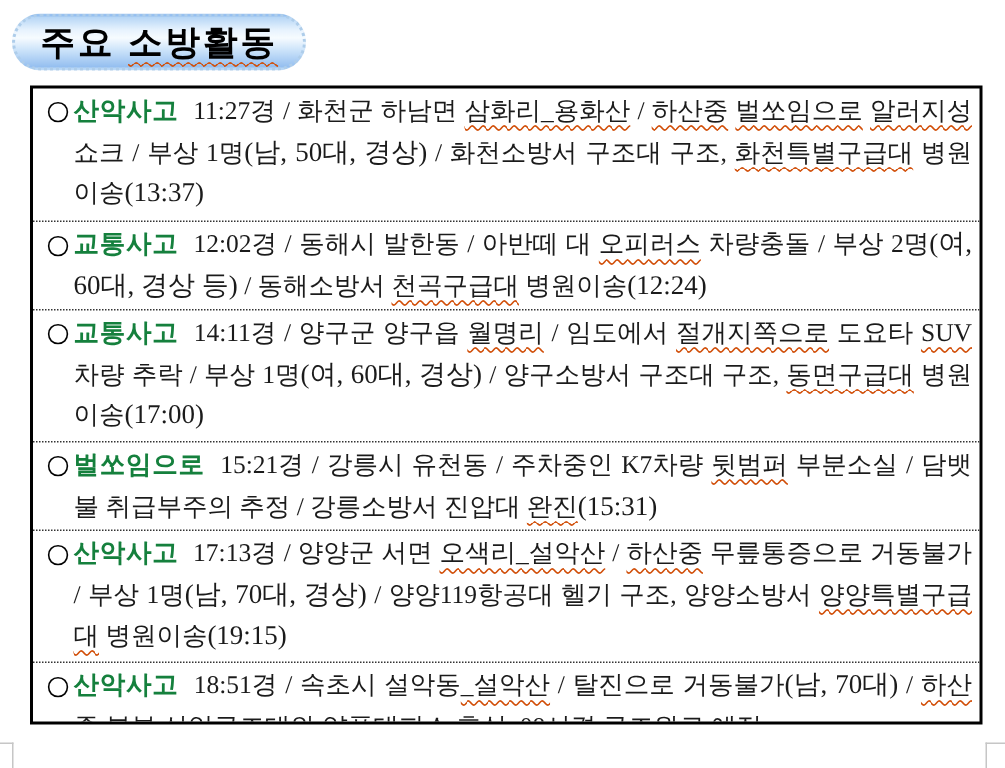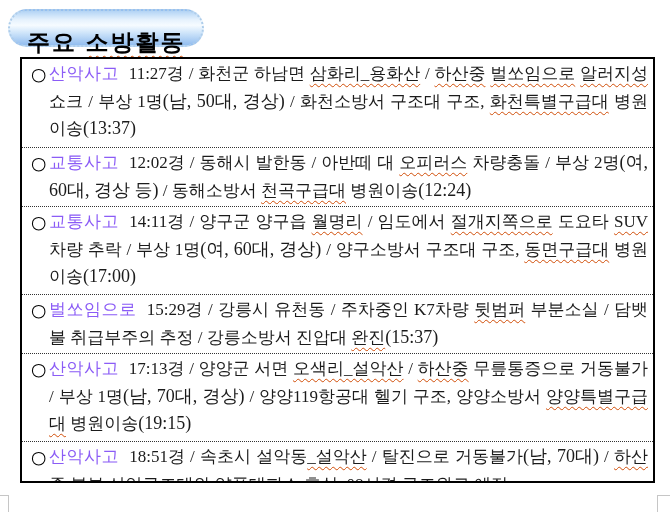--- a/index.html
+++ b/index.html
@@ -3,21 +3,21 @@
 <meta charset="utf-8">
 <style>
   html,body{margin:0;padding:0;}
   body{
     width:670px;height:512px;position:relative;background:#ffffff;overflow:hidden;
     font-family:"Liberation Serif","DejaVu Serif",serif;
   }
   
   .title-pill{
     position:absolute;left:8px;top:9px;height:38px;box-sizing:border-box;
-    padding:16px 17px;display:inline-flex;align-items:flex-start;
+    padding:0 17px;display:inline-flex;align-items:center;
     border:2px dotted #aecdea;border-radius:20px;
     background:linear-gradient(180deg,#b3d4f5 0%,#e6f2fd 26%,#f6fbff 42%,#cfe5fa 64%,#92bdef 100%);
   }
   .title-pill .title-text{
     font-family:"Liberation Sans","DejaVu Sans",sans-serif;
     font-weight:800;font-size:23px;letter-spacing:2px;color:#000;white-space:nowrap;
   }
   
   .report-box{
     position:absolute;left:20px;top:57px;width:635px;height:426px;box-sizing:border-box;
@@ -32,21 +32,21 @@
   .entry + .entry{border-top:1px dotted #333;}
   .entry.lines-3{min-height:88px;}
   .entry.lines-2{min-height:56px;}
   .bullet{
     position:absolute;left:9px;top:3px;
     font-family:"Liberation Sans","DejaVu Sans",sans-serif;
     font-weight:700;font-size:15px;color:#000;
   }
   .category{
     font-family:"Liberation Sans","DejaVu Sans",sans-serif;
-    font-weight:400;font-size:17px;color:#8b5cf6;letter-spacing:0.5px;margin-right:5px;
+    font-weight:700;font-size:17px;color:#15803d;letter-spacing:0.5px;margin-right:5px;
   }
   .seg-normal{}
   .seg-squiggle{
     text-decoration-line:underline;text-decoration-style:wavy;
     text-decoration-color:#d14e08;text-decoration-thickness:1px;
     text-underline-offset:4px;
   }
   .seg-small{font-size:18px;}
   .title-text .seg-squiggle{text-underline-offset:5px;}
   
@@ -74,21 +74,21 @@
     <div class="entry lines-2">
     <span class="bullet">〇</span>
     <span class="category">교통사고</span><span class="entry-text"><span class="seg-normal"> 12:02경  /  동해시 발한동  /  아반떼 대 </span><span class="seg-squiggle">오피러스</span><span class="seg-normal"> 차량충돌  /  부상 2명</span><span class="seg-small">(여, 60대, 경상 등)</span><span class="seg-normal">  /  동해소방서 </span><span class="seg-squiggle">천곡구급대</span><span class="seg-normal"> 병원이송</span><span class="seg-small">(12:24)</span></span>
   </div>
     <div class="entry lines-3">
     <span class="bullet">〇</span>
     <span class="category">교통사고</span><span class="entry-text"><span class="seg-normal"> 14:11경  /  양구군 양구읍 </span><span class="seg-squiggle">월명리</span><span class="seg-normal">  /  임도에서 </span><span class="seg-squiggle">절개지쪽으로</span><span class="seg-normal"> 도요타 </span><span class="seg-squiggle">SUV</span><span class="seg-normal">차량 추락  /  부상 1명</span><span class="seg-small">(여, 60대, 경상)</span><span class="seg-normal">  /  양구소방서 구조대 구조, </span><span class="seg-squiggle">동면구급대</span><span class="seg-normal"> 병원이송</span><span class="seg-small">(17:00)</span></span>
   </div>
     <div class="entry lines-2">
     <span class="bullet">〇</span>
-    <span class="category">벌쏘임으로</span><span class="entry-text"><span class="seg-normal"> 15:29경  /  강릉시 유천동  /  주차중인 K7차량 </span><span class="seg-squiggle">뒷범퍼</span><span class="seg-normal"> 부분소실  /  담뱃불 취급부주의 추정  /  강릉소방서 진압대 </span><span class="seg-squiggle">완진</span><span class="seg-small">(15:37)</span></span>
+    <span class="category">벌쏘임으로</span><span class="entry-text"><span class="seg-normal"> 15:21경  /  강릉시 유천동  /  주차중인 K7차량 </span><span class="seg-squiggle">뒷범퍼</span><span class="seg-normal"> 부분소실  /  담뱃불 취급부주의 추정  /  강릉소방서 진압대 </span><span class="seg-squiggle">완진</span><span class="seg-small">(15:31)</span></span>
   </div>
     <div class="entry lines-3">
     <span class="bullet">〇</span>
     <span class="category">산악사고</span><span class="entry-text"><span class="seg-normal"> 17:13경  /  양양군 서면 </span><span class="seg-squiggle">오색리_설악산</span><span class="seg-normal">  /  </span><span class="seg-squiggle">하산중</span><span class="seg-normal"> 무릎통증으로 거동불가  /  부상 1명</span><span class="seg-small">(남, 70대, 경상)</span><span class="seg-normal">  /  양양119항공대 헬기 구조, 양양소방서 </span><span class="seg-squiggle">양양특별구급대</span><span class="seg-normal"> 병원이송</span><span class="seg-small">(19:15)</span></span>
   </div>
     <div class="entry lines-2">
     <span class="bullet">〇</span>
     <span class="category">산악사고</span><span class="entry-text"><span class="seg-normal"> 18:51경  /  속초시 설악동</span><span class="seg-squiggle">_설악산</span><span class="seg-normal">  /  탈진으로 거동불가</span><span class="seg-small">(남, 70대)</span><span class="seg-normal">  /  </span><span class="seg-squiggle">하산중</span><span class="seg-normal"> 본부 산악구조대와 </span><span class="seg-squiggle">양폭대피소</span><span class="seg-normal"> 휴식, 08시경 구조완료 예정</span></span>
   </div>
   </div>

